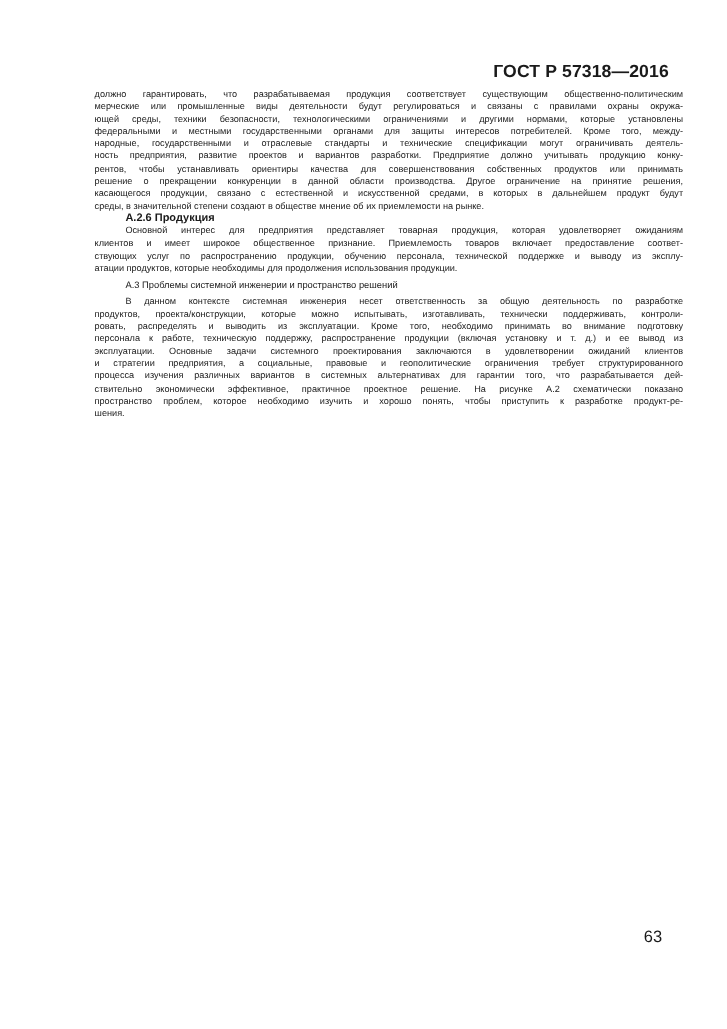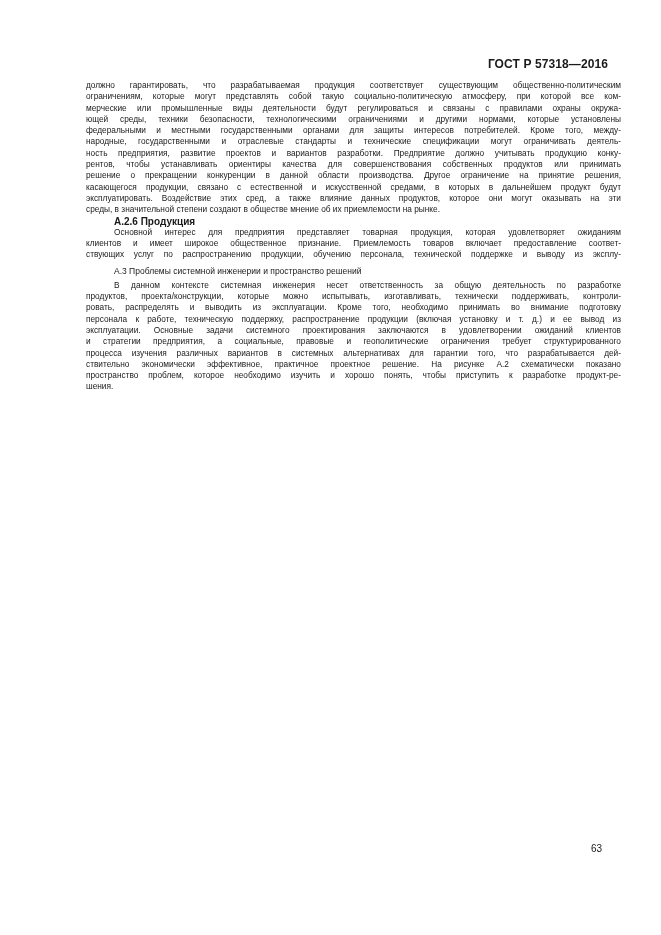--- a/index.html
+++ b/index.html
@@ -1,52 +1,51 @@
 <!DOCTYPE html>
 <html><head>
 <meta charset="utf-8">
 <style>
   html, body { margin:0; padding:0; background:#ffffff; }
   body { width:661px; height:935px; position:relative; overflow:hidden;
          font-family:"Liberation Sans", sans-serif; color:#1a1a1a; }
-  .header { position:absolute; top:57px; right:53px; font-size:12px; font-weight:bold; letter-spacing:0.1px; }
+  .header { position:absolute; top:57px; right:53px; font-size:16px; font-weight:bold; letter-spacing:0.1px; }
   .body { position:absolute; left:63px; top:80px; width:535px; font-size:8.3px; line-height:11.3px;margin-left:23px; }
   .line { display:block; white-space:nowrap; text-align:justify; text-align-last:justify; height:11.3px; }
   .line.last { text-align-last:left; }
   .indent { padding-left:28px; }
   .h-sub { font-weight:bold; padding-left:28px; font-size:10px; height:11.3px; }
   .h-sec { font-weight:normal; padding-left:28px; font-size:8.5px; margin-top:5px; height:14px; }
-  .page-num { position:absolute; top:843px; right:59px; font-size:10px; }
+  .page-num { position:absolute; top:843px; right:59px; font-size:15px; }
 </style>
 </head>
 <body>
 
 <div class="header">ГОСТ Р 57318—2016</div>
 
 <div class="body">
   <div>
     <span class="line">должно гарантировать, что разрабатываемая продукция соответствует существующим общественно-политическим</span>
-    <span class="line">ограничениям, которые могут представлять собой такую социально-политическую атмосферу, при которой все ком-</span>
     <span class="line">мерческие или промышленные виды деятельности будут регулироваться и связаны с правилами охраны окружа-</span>
     <span class="line">ющей среды, техники безопасности, технологическими ограничениями и другими нормами, которые установлены</span>
     <span class="line">федеральными и местными государственными органами для защиты интересов потребителей. Кроме того, между-</span>
     <span class="line">народные, государственными и отраслевые стандарты и технические спецификации могут ограничивать деятель-</span>
     <span class="line">ность предприятия, развитие проектов и вариантов разработки. Предприятие должно учитывать продукцию конку-</span>
     <span class="line">рентов, чтобы устанавливать ориентиры качества для совершенствования собственных продуктов или принимать</span>
     <span class="line">решение о прекращении конкуренции в данной области производства. Другое ограничение на принятие решения,</span>
     <span class="line">касающегося продукции, связано с естественной и искусственной средами, в которых в дальнейшем продукт будут</span>
-    <span class="line">эксплуатировать. Воздействие этих сред, а также влияние данных продуктов, которое они могут оказывать на эти</span>
     <span class="line last">среды, в значительной степени создают в обществе мнение об их приемлемости на рынке.</span>
   </div>
 
   <div class="h-sub">А.2.6 Продукция</div>
   <div>
     <span class="line indent">Основной интерес для предприятия представляет товарная продукция, которая удовлетворяет ожиданиям</span>
     <span class="line">клиентов и имеет широкое общественное признание. Приемлемость товаров включает предоставление соответ-</span>
     <span class="line">ствующих услуг по распространению продукции, обучению персонала, технической поддержке и выводу из эксплу-</span>
+    <span class="line last">атации продуктов, которые необходимы для продолжения использования продукции.</span>
   </div>
 
   <div class="h-sec">А.3 Проблемы системной инженерии и пространство решений</div>
   <div>
     <span class="line indent">В данном контексте системная инженерия несет ответственность за общую деятельность по разработке</span>
     <span class="line">продуктов, проекта/конструкции, которые можно испытывать, изготавливать, технически поддерживать, контроли-</span>
     <span class="line">ровать, распределять и выводить из эксплуатации. Кроме того, необходимо принимать во внимание подготовку</span>
     <span class="line">персонала к работе, техническую поддержку, распространение продукции (включая установку и т. д.) и ее вывод из</span>
     <span class="line">эксплуатации. Основные задачи системного проектирования заключаются в удовлетворении ожиданий клиентов</span>
     <span class="line">и стратегии предприятия, а социальные, правовые и геополитические ограничения требует структурированного</span>

